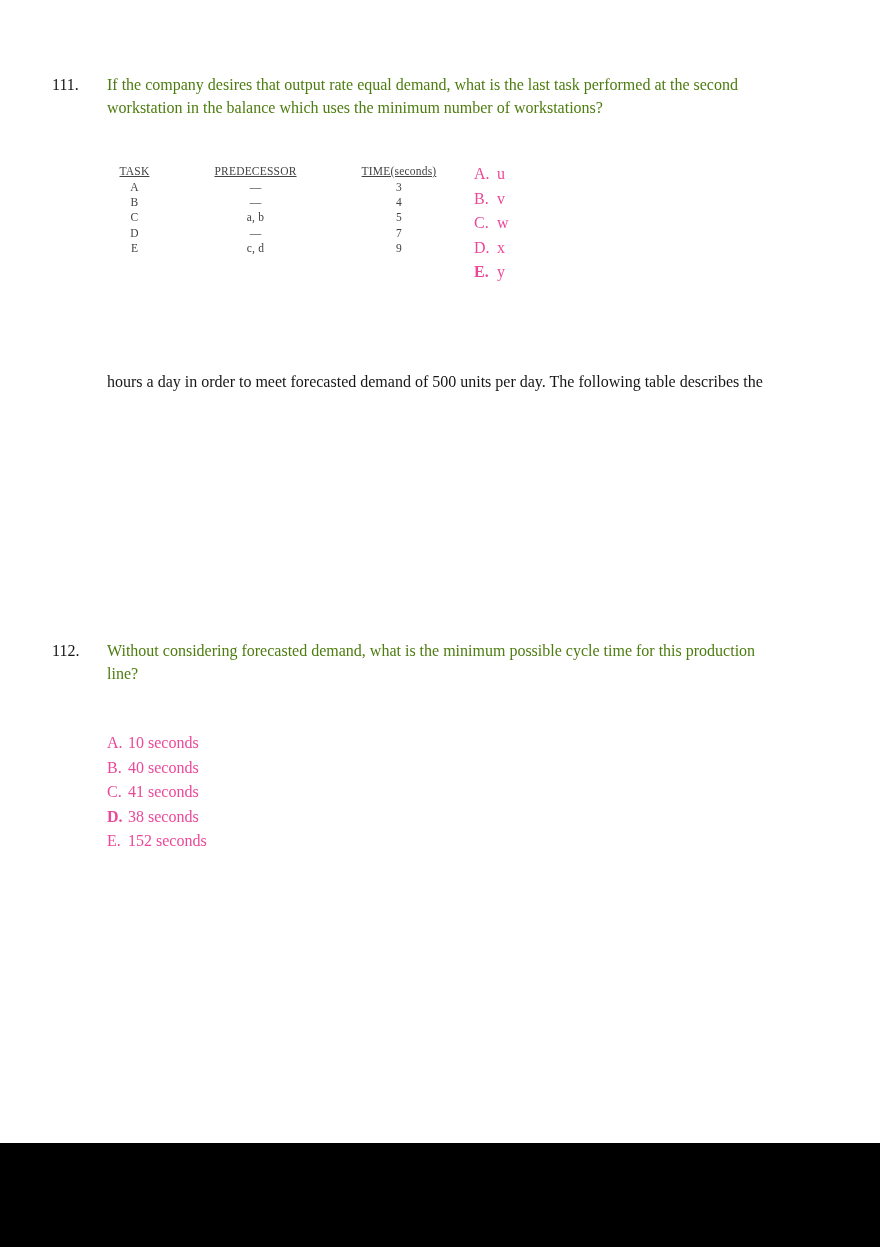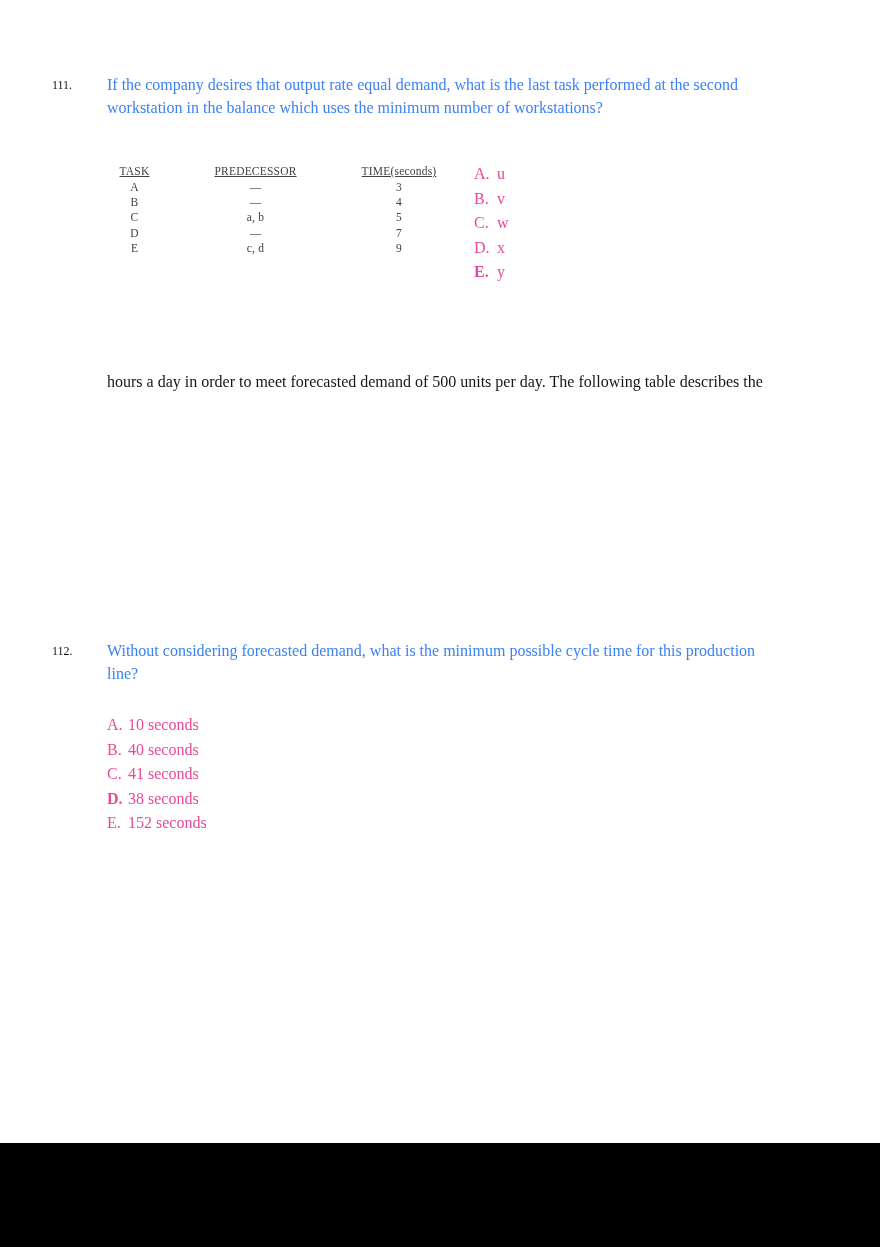--- a/index.html
+++ b/index.html
@@ -13,30 +13,30 @@
     margin: 0 auto;
     background: #ffffff;
     overflow: hidden;
     color: #1a1a1a;
   }
 
   
   .q-number {
     position: absolute;
     left: 52px;
-    font-size: 12px;
+    font-size: 16px;
     line-height: 22.5px;
     color: #161616;
   }
   .q-text {
     position: absolute;
     left: 107px;
     font-size: 16px;
     line-height: 22.5px;
-    color: #3b82f6;
+    color: #4d7c0f;
   }
   .q111-number, .q111-text { top: 74px; }
   .q112-number, .q112-text { top: 640px; }
 
   
   .task-table {
     position: absolute;
     left: 107px;
     top: 162px;
     display: grid;
@@ -57,21 +57,21 @@
     white-space: nowrap;
   }
 
   
   .options {
     position: absolute;
     font-size: 16px;
     color: #ec4899;
   }
   .q111-options { left: 474px; top: 162px; }
-  .q112-options { left: 107px; top: 713px; }
+  .q112-options { left: 107px; top: 731px; }
   .option { height: 24.6px; line-height: 24.6px; white-space: nowrap; }
   .option .opt-label { display: inline-block; }
   .q111-options .opt-label { width: 23px; }
   .q112-options .opt-label { width: 21px; }
   .option .opt-label.bold { font-weight: bold; }
 
   
   .context-para {
     position: absolute;
     left: 107px;

